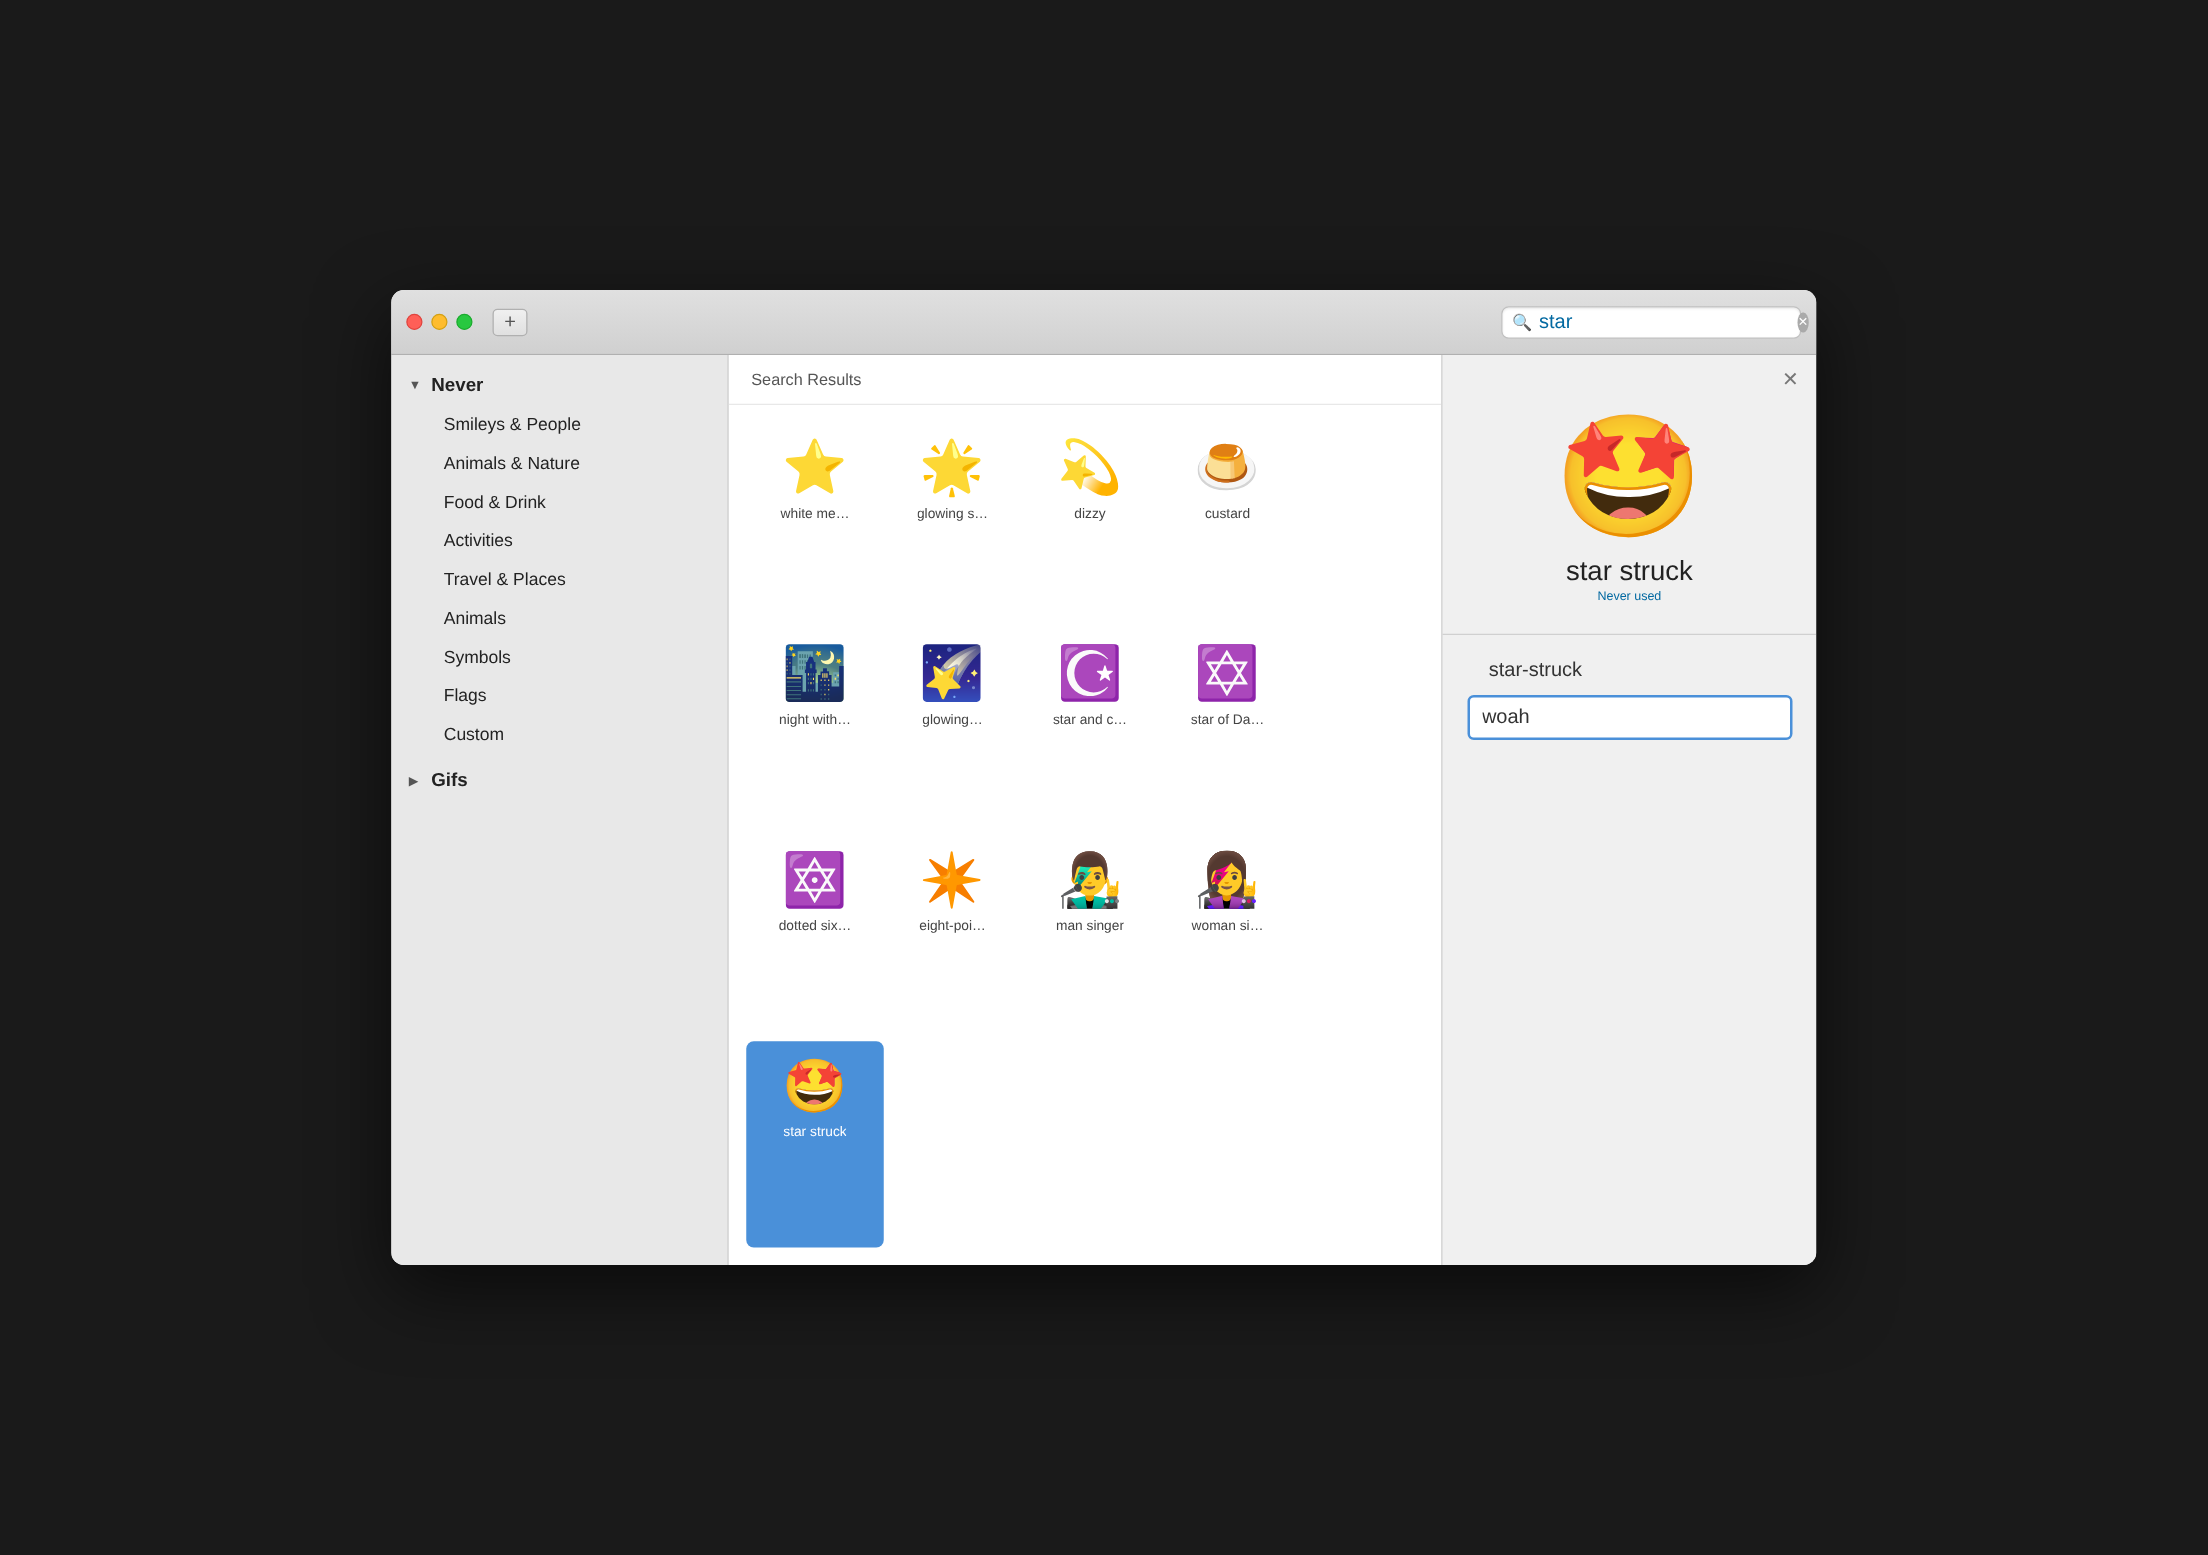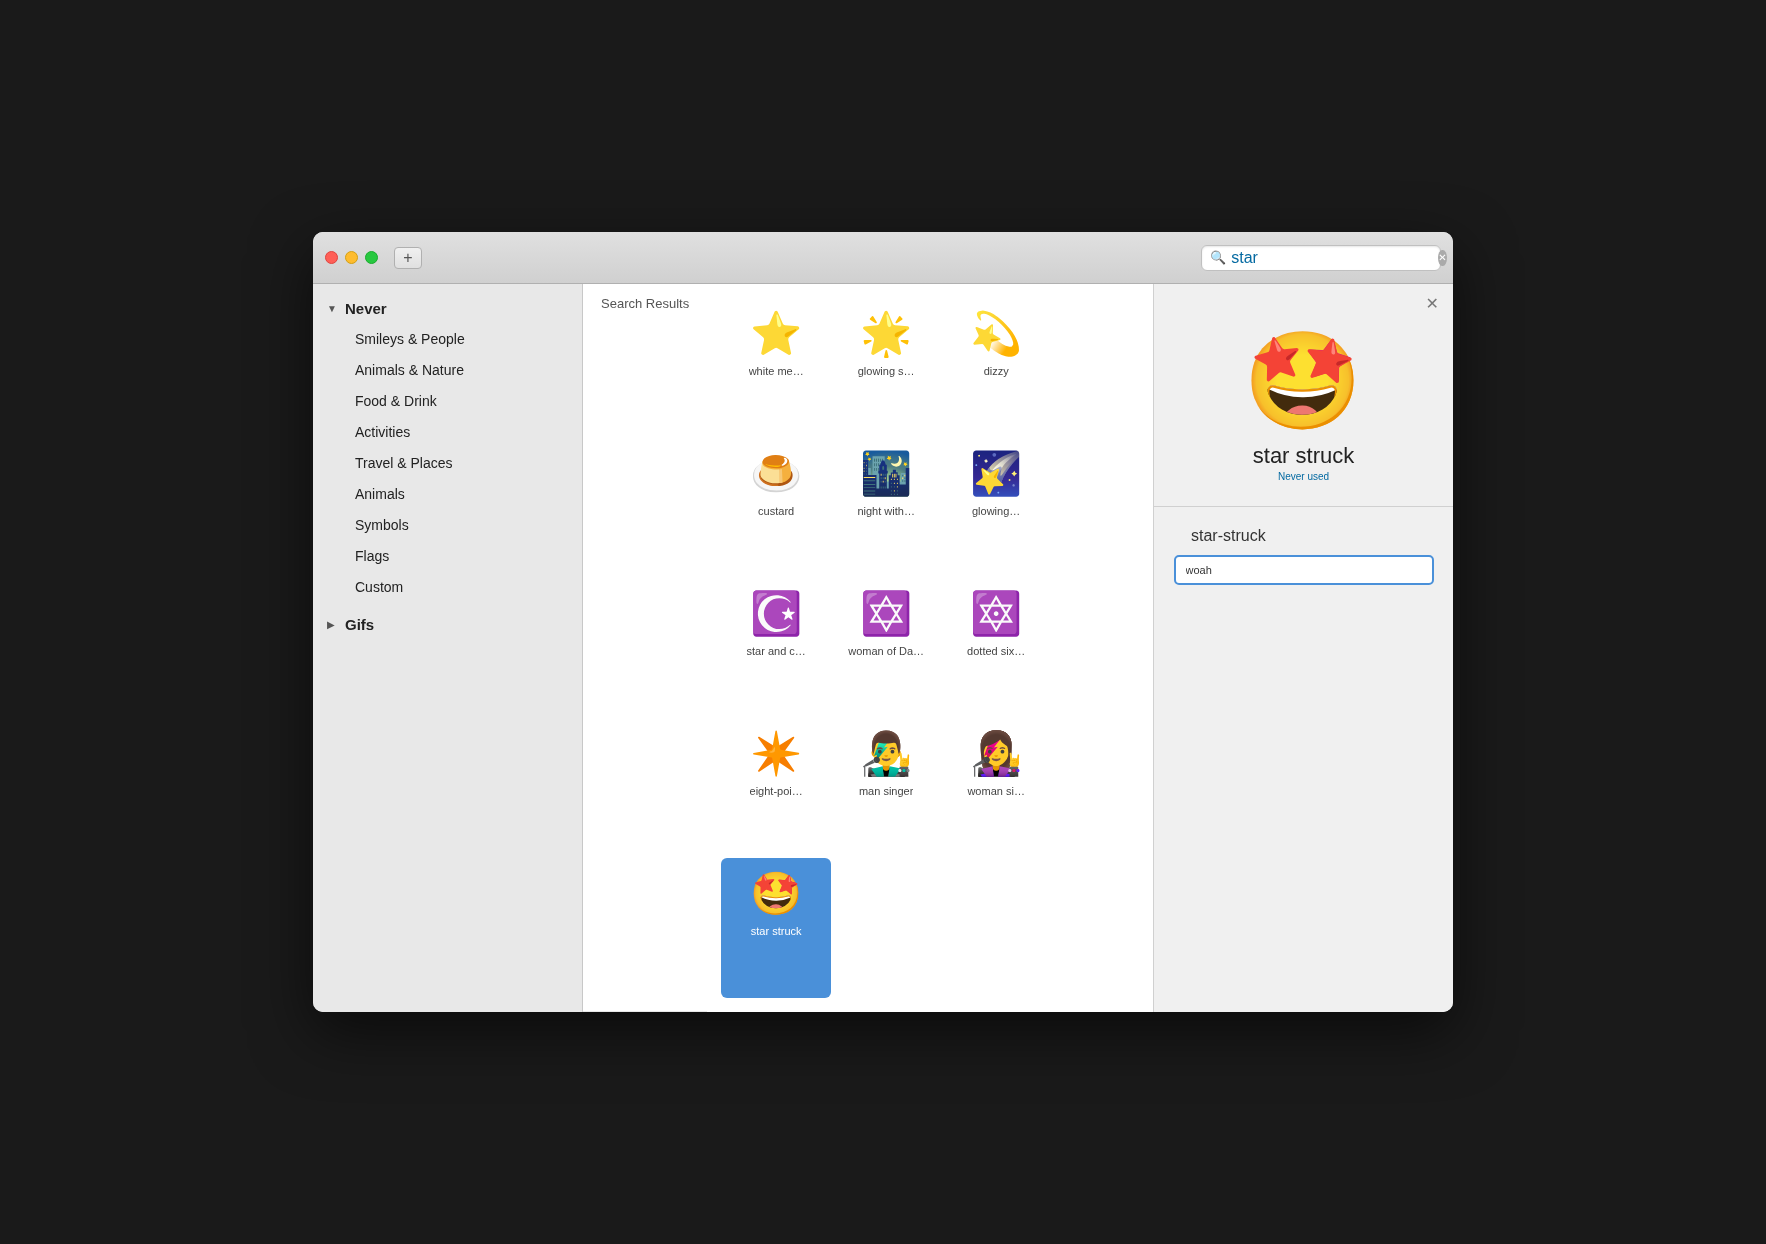--- a/index.html
+++ b/index.html
@@ -151,21 +151,21 @@
       cursor: pointer;
       border-radius: 5px;
       margin: 1px 6px;
     }
 
     
     .main-panel {
       flex: 1;
       background: white;
       display: flex;
-      flex-direction: row;
+      flex-direction: column;
       overflow: hidden;
     }
 
     .search-results-header {
       padding: 12px 18px;
       font-size: 13px;
       color: #555;
       border-bottom: 1px solid #e8e8e8;
       font-weight: 500;
     }
@@ -271,21 +271,21 @@
       align-self: flex-start;
       padding-left: 37px;
     }
 
     .shortcut-input {
       margin-top: 10px;
       width: 260px;
       padding: 7px 10px;
       border: 2px solid #4a90d9;
       border-radius: 5px;
-      font-size: 11px;
+      font-size: 16px;
       outline: none;
       background: white;
       color: #333;
     }
   </style>
 </head>
 <body>
 
 <div class="window">
 
@@ -382,21 +382,21 @@
           <div class="emoji-label">glowing…</div>
         </div>
 
         <div class="emoji-cell">
           <div class="emoji-img">☪️</div>
           <div class="emoji-label">star and c…</div>
         </div>
 
         <div class="emoji-cell">
           <div class="emoji-img">✡️</div>
-          <div class="emoji-label">woman of Da…</div>
+          <div class="emoji-label">star of Da…</div>
         </div>
 
         <div class="emoji-cell">
           <div class="emoji-img">🔯</div>
           <div class="emoji-label">dotted six…</div>
         </div>
 
         <div class="emoji-cell">
           <div class="emoji-img">✴️</div>
           <div class="emoji-label">eight-poi…</div>

